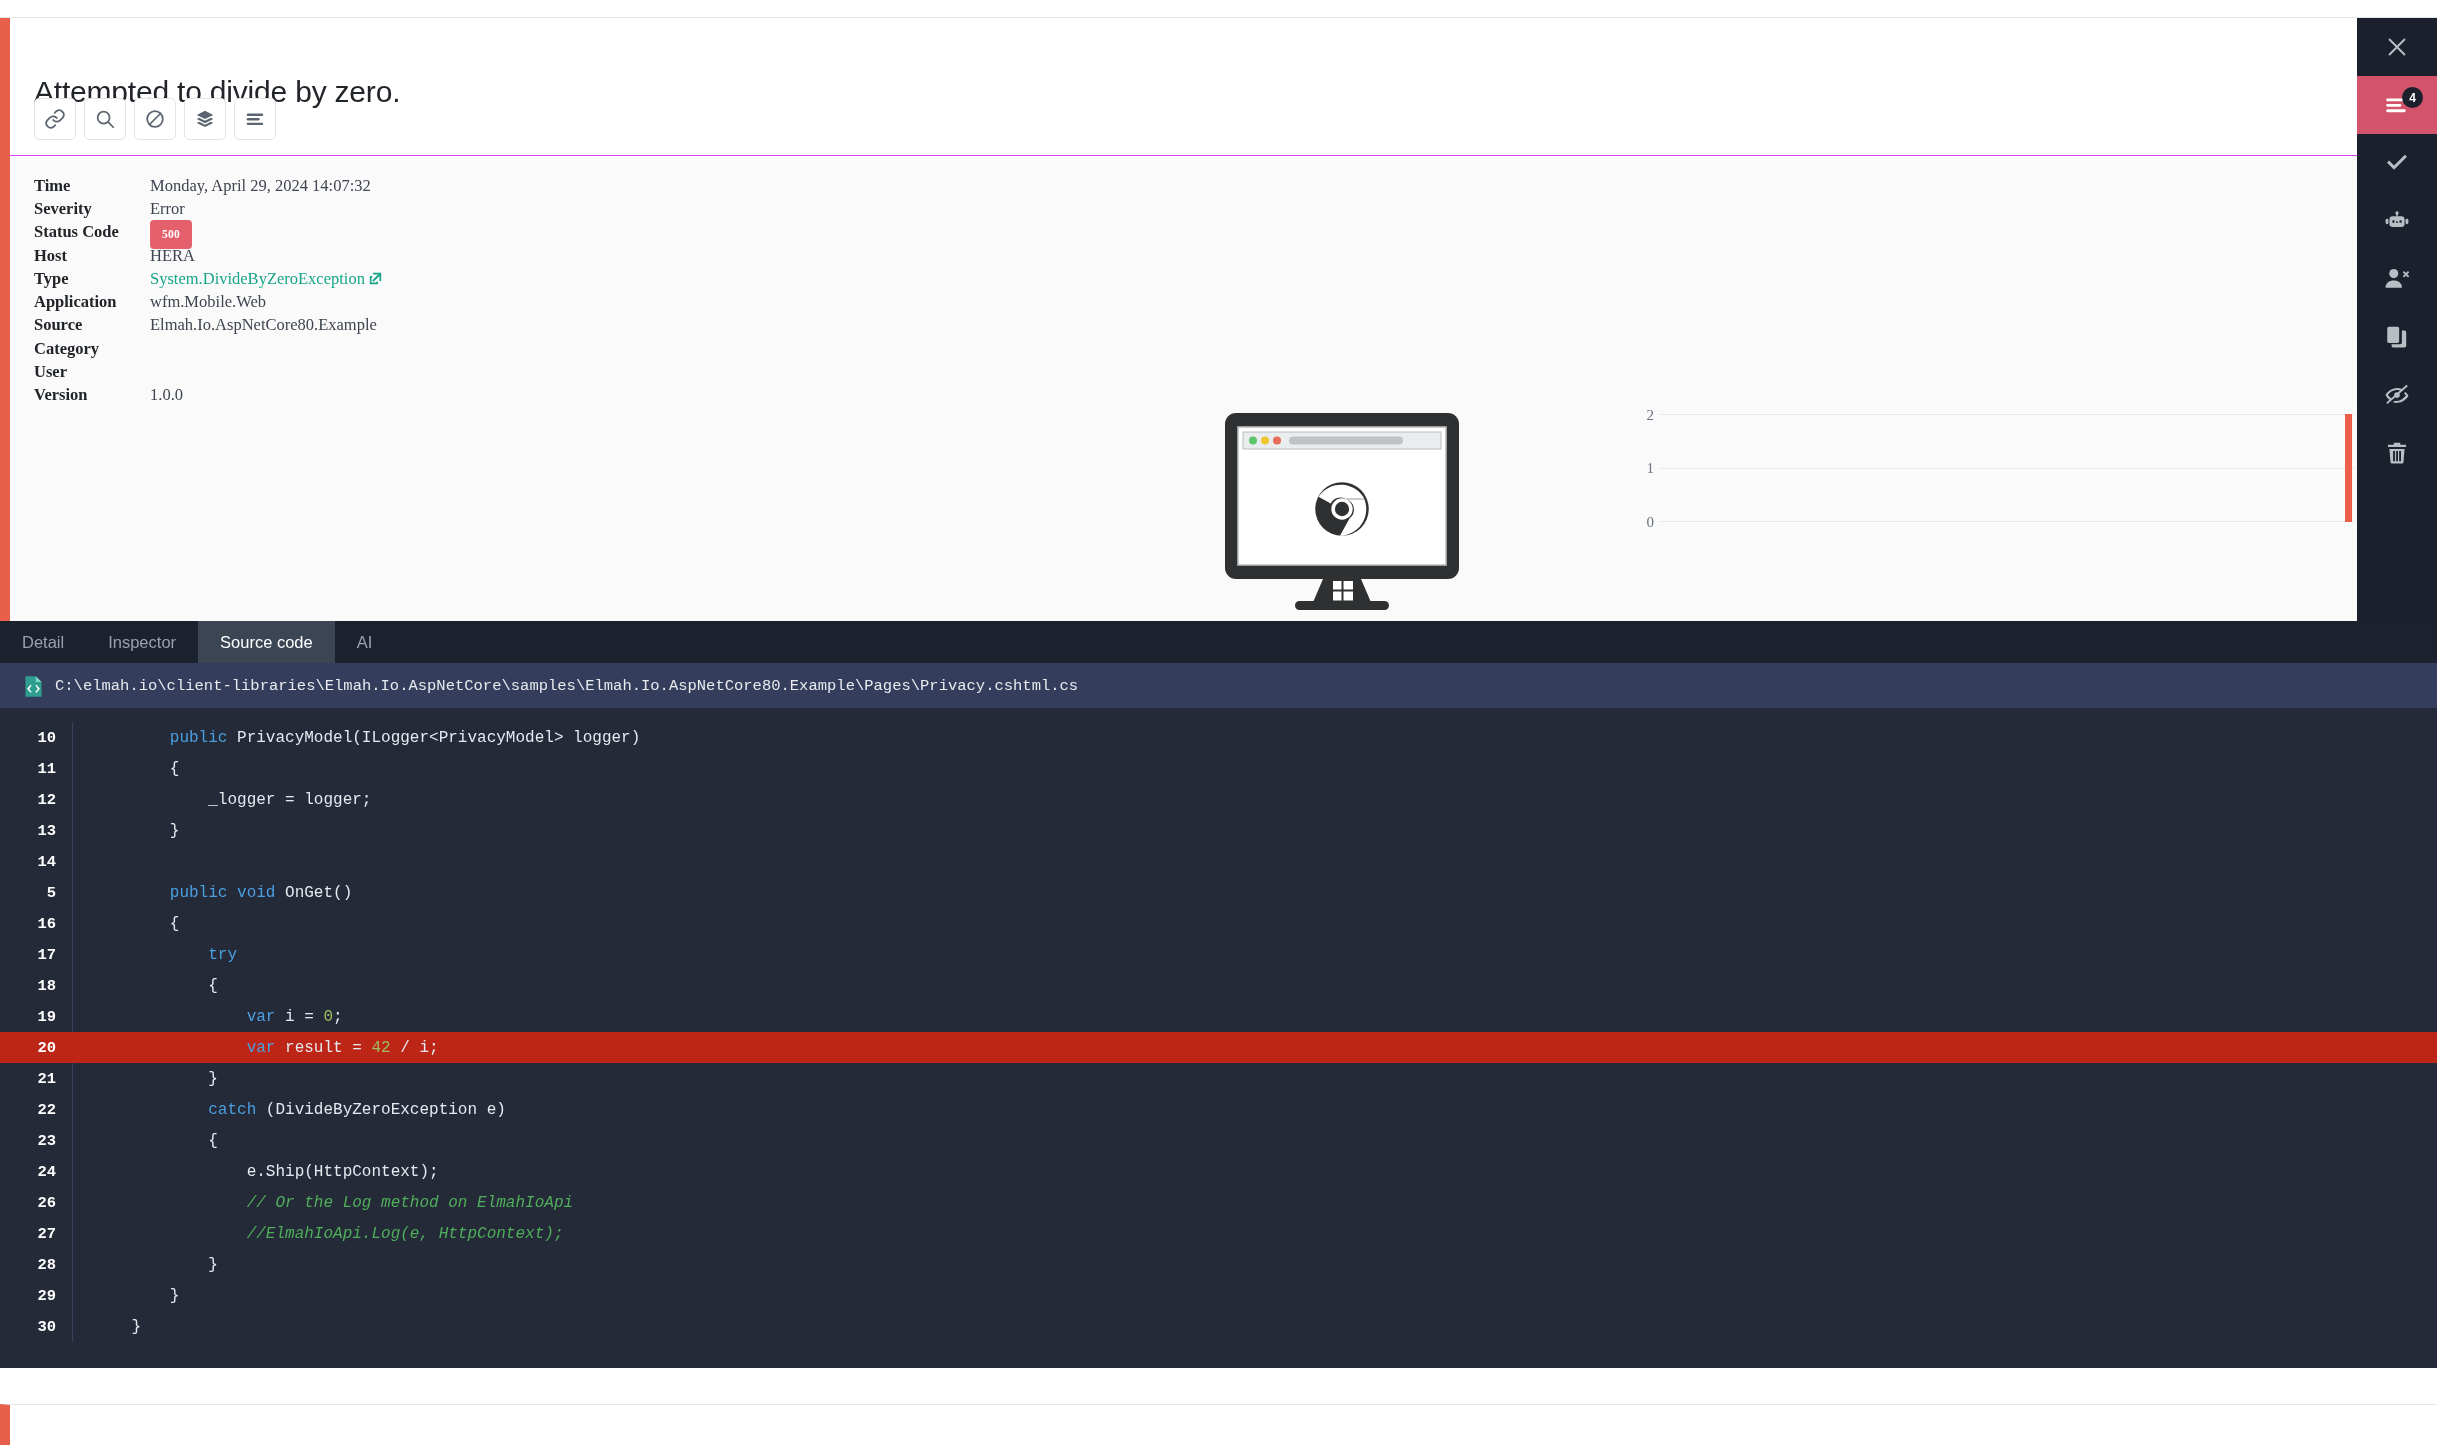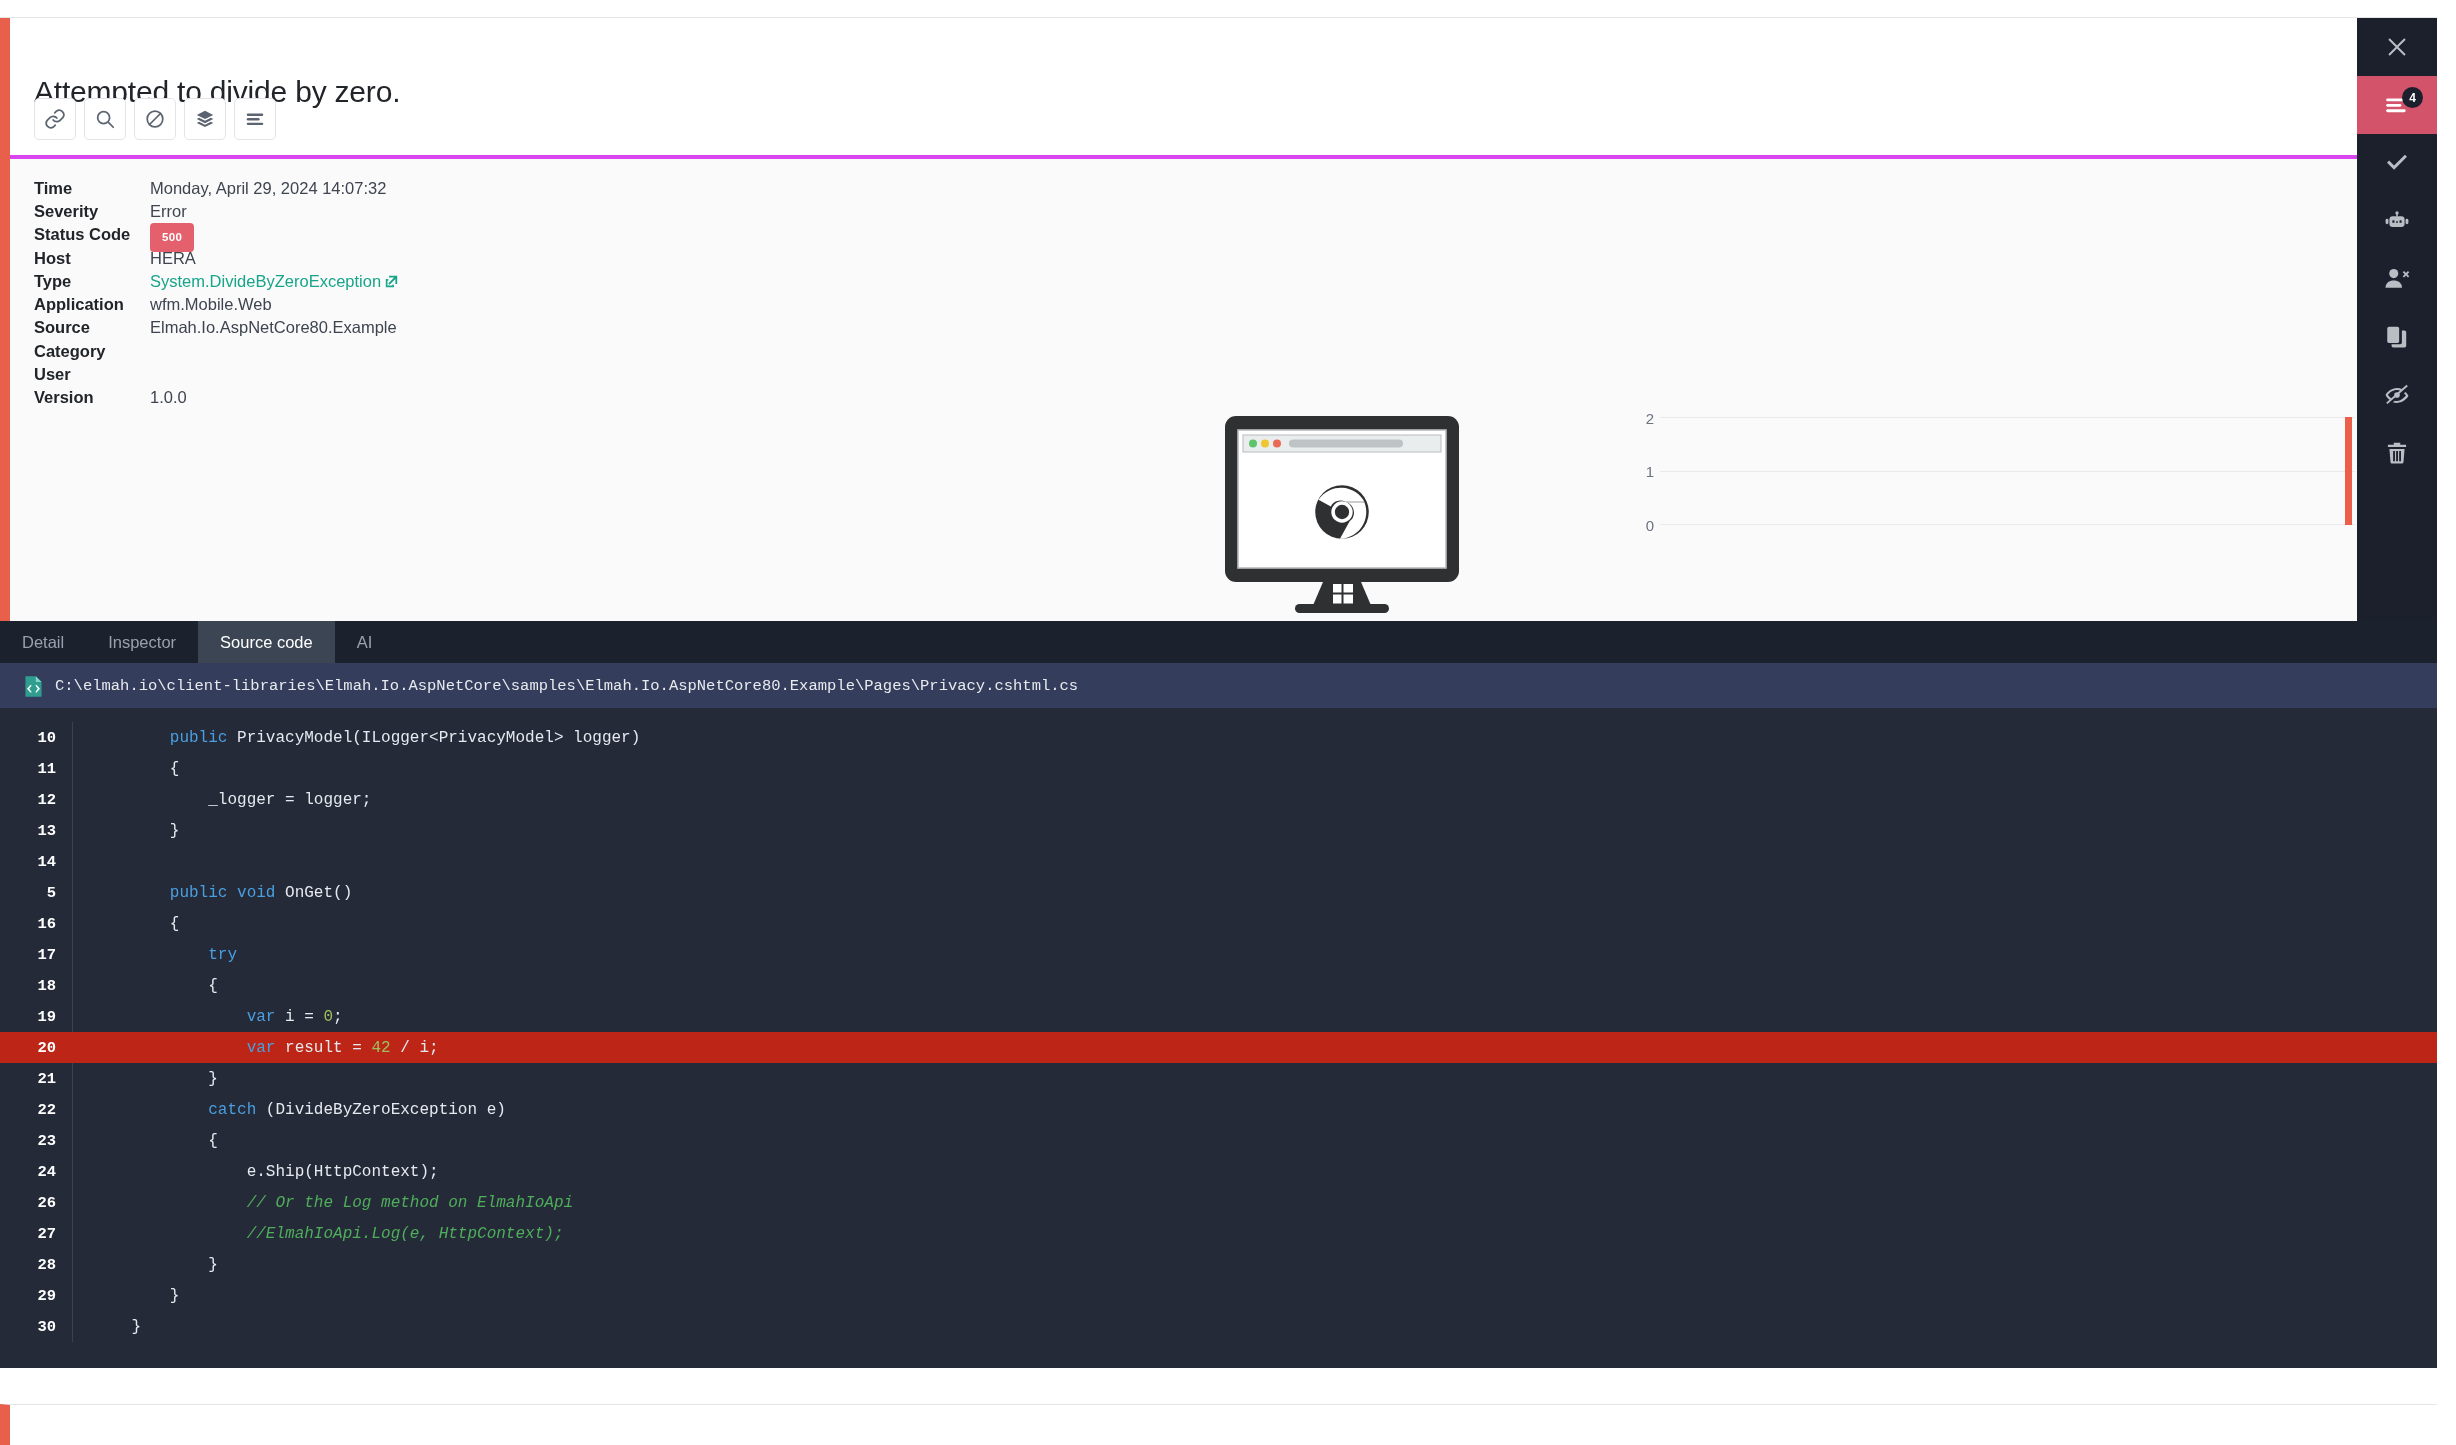--- a/index.html
+++ b/index.html
@@ -32,21 +32,21 @@
     width:42px; height:42px; border:1px solid #e2e4e7; border-radius:5px;
     background:#fff; display:flex; align-items:center; justify-content:center;
     cursor:pointer;
   }
   .tb-btn svg { width:22px; height:22px; fill:none; stroke:#5b6470; stroke-width:1.9;
                 stroke-linecap:round; stroke-linejoin:round; }
   .tb-btn svg.filled { fill:#5b6470; stroke:none; }
 
   .card-body {
     position:absolute; left:0; top:137px; right:0; bottom:0;
-    background:#fafafa; border-top:4px solid #d946ef;
+    background:#fafafa; border-top:1px solid #d946ef;font-family:Liberation Serif, serif;
   }
 
   
   .details { position:absolute; left:24px; top:18px; width:620px; }
   .drow { display:flex; height:23.1px; align-items:flex-start; }
   .dkey { width:116px; flex:0 0 116px; font-size:16.5px; font-weight:700; color:#212529; line-height:23px; }
   .dval { font-size:16.5px; color:#3e4450; line-height:23px; white-space:nowrap; }
   .dval.link { color:#17a589; }
   .ext-ic { display:inline-block; width:13px; height:13px; margin-left:4px; vertical-align:-1px; }
   .ext-ic svg { width:13px; height:13px; fill:#17a589; }

